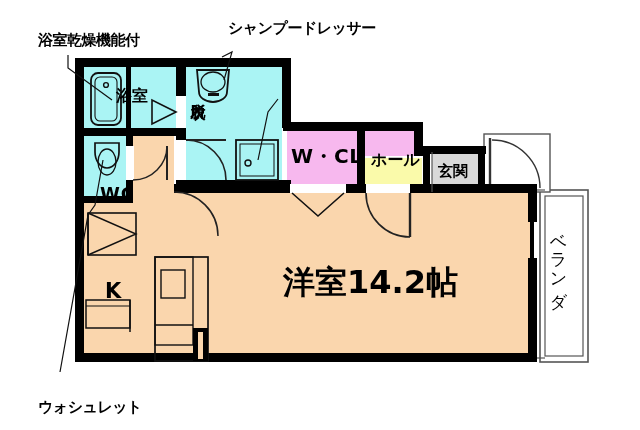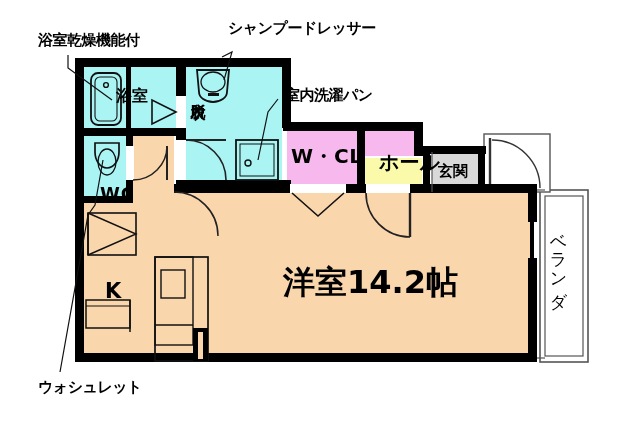--- a/index.html
+++ b/index.html
@@ -182,35 +182,34 @@
     <rect x="198" y="332" width="5" height="27" fill="#fad6ad"></rect>
 
     <line x1="537" y1="190" x2="545" y2="190" stroke="#555555" stroke-width="1.2"></line>
     <line x1="537" y1="358" x2="545" y2="358" stroke="#555555" stroke-width="1.2"></line>
   </svg>
 
   <div class="lbl annot" style="left:38px; top:33px;">浴室乾燥機能付</div>
 
   <div class="lbl annot" style="left:228px; top:21px;">シャンプードレッサー</div>
 
-  <div class="lbl annot" style="left:285px; top:88px;">室内洗濯パン</div>
-
-  <div class="lbl annot" style="left:38px; top:380px;">ウォシュレット</div>
+
+  <div class="lbl annot" style="left:38px; top:400px;">ウォシュレット</div>
 
   <div class="lbl" style="left:116px; top:88px; font-size:16px;">浴室</div>
 
   <div class="lbl vert" style="left:190px; top:92px; font-size:15px; height:92px;">脱衣所</div>
 
   <div class="lbl" style="left:100px; top:185px; font-size:18px; letter-spacing:1px;">WC</div>
 
   <div class="lbl" style="left:105px; top:281px; font-size:21px;">K</div>
 
   <div class="lbl" style="left:291px; top:146px; font-size:20px; letter-spacing:0.5px;">W・CL</div>
 
-  <div class="lbl" style="left:371px; top:152px; font-size:20px;margin-left:8px;">ホール</div>
+  <div class="lbl" style="left:371px; top:152px; font-size:16px;">ホール</div>
 
   <div class="lbl" style="left:438px; top:164px; font-size:15px;">玄関</div>
 
   <div class="lbl" style="left:283px; top:266px; font-size:32px;">洋室14.2帖</div>
 
   <div class="lbl vert" style="left:550px; top:222px; font-size:17px; height:118px; font-weight:normal;">ベランダ</div>
 
 </div>
 
 </body></html>

